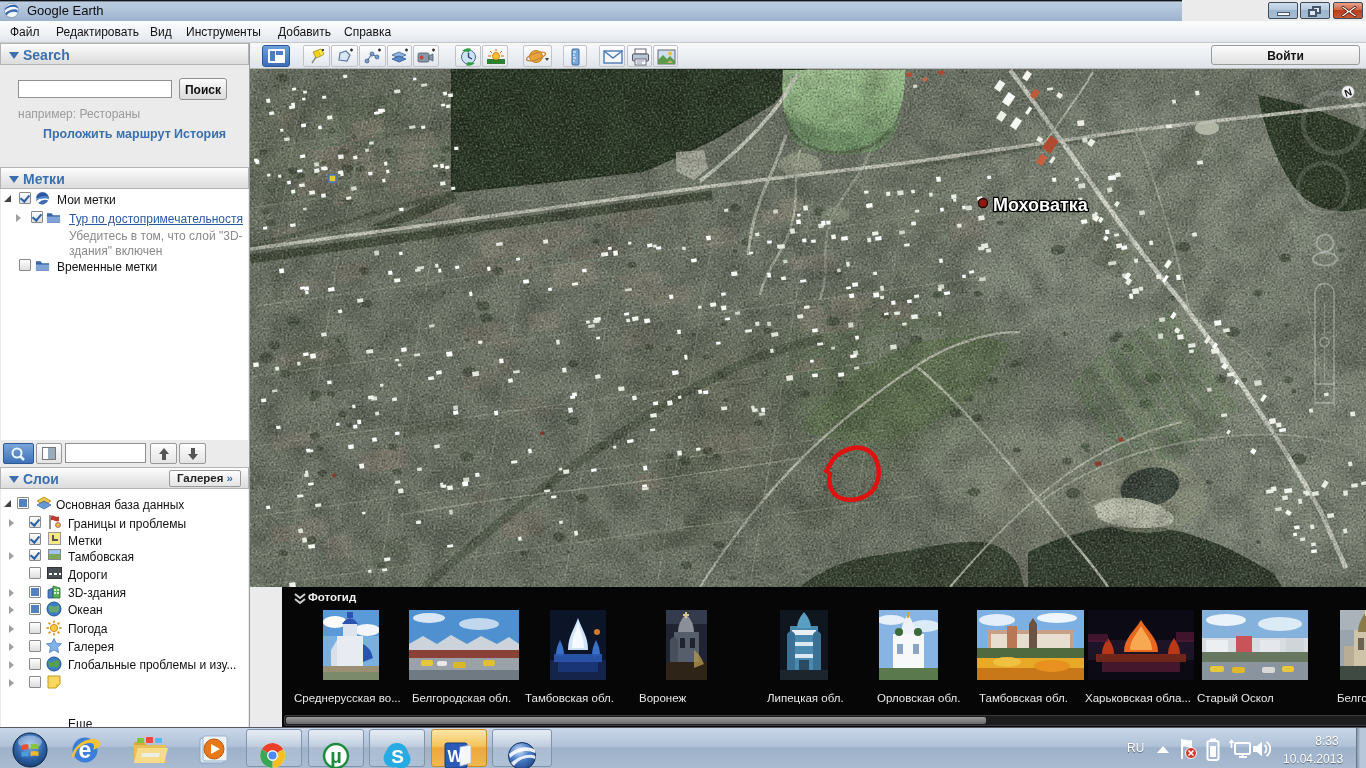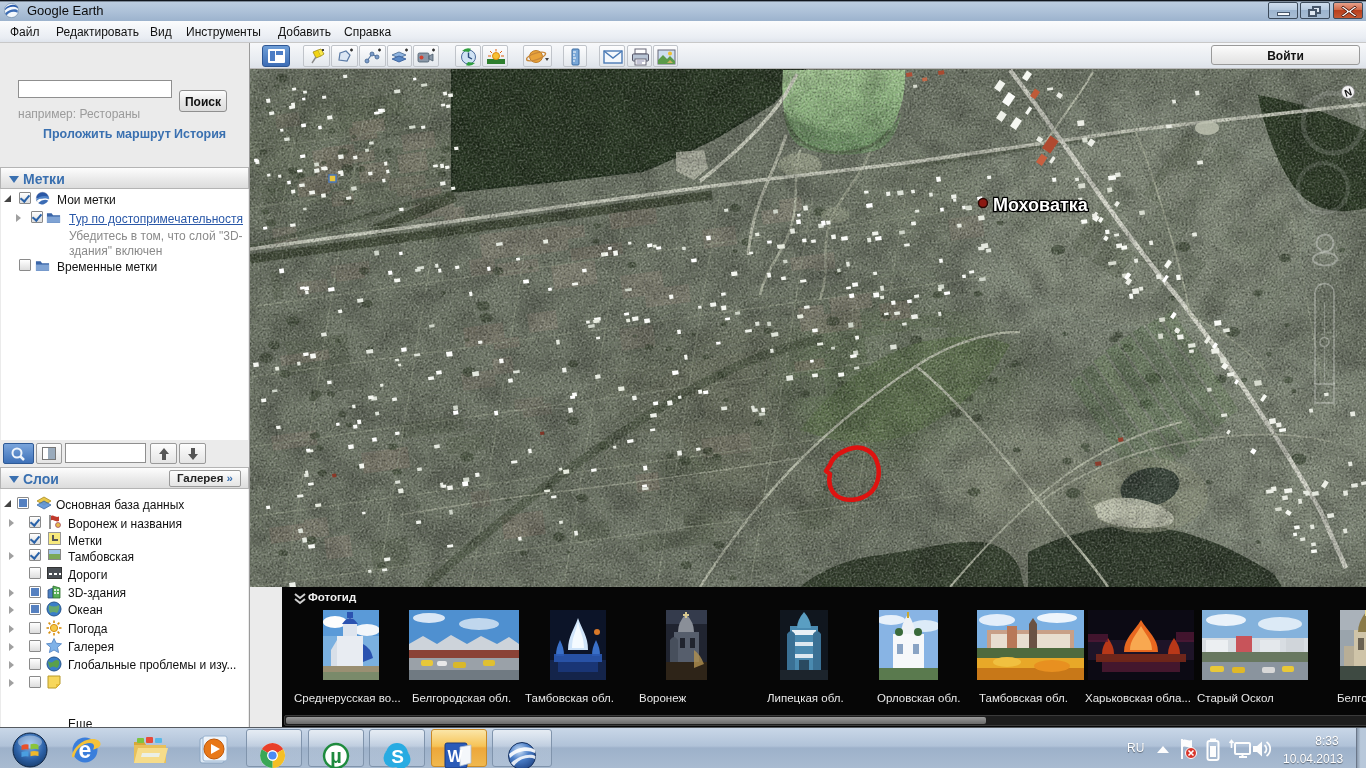--- a/index.html
+++ b/index.html
@@ -1,37 +1,37 @@
 <!DOCTYPE html>
 <html><head><meta charset="utf-8">
 <style>
 * { margin:0; padding:0; box-sizing:border-box; }
 html,body { width:1366px; height:768px; overflow:hidden; font-family:"Liberation Sans", sans-serif; }
 #root { position:absolute; left:0; top:0; width:1366px; height:768px; background:#ebebeb; }
 
-#titlebar { position:absolute; left:0; top:0; width:1366px; height:21px;
+#titlebar { position:absolute; left:0; top:0; width:1182px; height:21px;
   background:linear-gradient(#11161d 0%,#11161d 4%, #bccde0 9%, #adc1d8 55%, #9cb3cd 100%); }
 #titlebar .ticon { position:absolute; left:3px; top:2px; width:17px; height:17px; }
 #titlebar .ttext { position:absolute; left:27px; top:3px; font-size:13px; color:#0c0c0c; }
 .winbtn { position:absolute; top:2px; height:17px; border:1px solid #3c4a5a; border-radius:2px; }
 #btnmin { left:1268px; width:30px; background:linear-gradient(#cfdded 0%,#b6c9de 45%,#9db5cf 50%,#a8bdd4 100%); }
 #btnmax { left:1300px; width:30px; background:linear-gradient(#cfdded 0%,#b6c9de 45%,#9db5cf 50%,#a8bdd4 100%); }
 #btncls { left:1333px; width:30px; background:linear-gradient(#e9a18b 0%,#d06a4a 45%,#b93f1d 50%,#c55834 100%); }
 
 #menubar { position:absolute; left:0; top:21px; width:1366px; height:22px;
   background:linear-gradient(#fbfcfd,#e9edf3 80%,#dfe4ec); border-bottom:1px solid #c8c8c8; }
 #menubar span { position:absolute; top:4px; font-size:12px; color:#111; }
 
 #sidebar { position:absolute; left:0; top:43px; width:250px; height:684px; background:#ebebeb; border-right:1px solid #9a9a9a; }
 .phdr { position:absolute; left:0; width:249px; height:22px; background:linear-gradient(#fdfdfd,#e8e8e8 60%,#dcdcdc); border:1px solid #b4b4b4; }
 .phdr .tri { position:absolute; left:8px; top:8px; width:0; height:0; border-left:5px solid transparent; border-right:5px solid transparent; border-top:7px solid #3a70b0; }
 .phdr .ptitle { position:absolute; left:22px; top:3px; font-size:14px; font-weight:bold; color:#3a70b0; }
 .white { background:#fff; }
 #srch-input { position:absolute; left:18px; top:37px; width:154px; height:18px; background:#fff; border:1px solid #8f8f8f; }
-#btn-poisk { position:absolute; left:179px; top:35px; width:48px; height:22px; background:linear-gradient(#fdfdfd,#e9e9e9 50%,#dcdcdc); border:1px solid #8f8f8f; border-radius:3px; font-size:12px; font-weight:bold; text-align:center; padding-top:4px; color:#111;margin-top:12px; }
+#btn-poisk { position:absolute; left:179px; top:35px; width:48px; height:22px; background:linear-gradient(#fdfdfd,#e9e9e9 50%,#dcdcdc); border:1px solid #8f8f8f; border-radius:3px; font-size:12px; font-weight:bold; text-align:center; padding-top:4px; color:#111; }
 .gray-hint { position:absolute; left:18px; top:64px; font-size:12px; color:#9b9b9b; }
 .blue-link { position:absolute; font-size:12.5px; font-weight:bold; color:#3a70b0; }
 
 .trow { position:absolute; font-size:12px; color:#111; }
 .cb { position:absolute; width:12px; height:12px; background:linear-gradient(#fff,#ddd); border:1px solid #8a8a8a; border-radius:1px; }
 .cb.checked::after { content:""; position:absolute; left:2px; top:0px; width:4px; height:7px; border:solid #2a62a8; border-width:0 2px 2px 0; transform:rotate(40deg); }
 .cb.part { background:#fff; }
 .cb.part::after { content:""; position:absolute; left:1px; top:1px; width:8px; height:8px; background:#5580c0; }
 .arr-r { position:absolute; width:0; height:0; border-top:4px solid transparent; border-bottom:4px solid transparent; border-left:5px solid #a0a0a0; }
 .arr-d { position:absolute; width:0; height:0; border-left:7px solid transparent; border-bottom:7px solid #444; }
@@ -79,20 +79,24 @@
   <div id="menubar">
     <span style="left:10px">Файл</span>
     <span style="left:56px">Редактировать</span>
     <span style="left:150px">Вид</span>
     <span style="left:186px">Инструменты</span>
     <span style="left:278px">Добавить</span>
     <span style="left:344px">Справка</span>
   </div>
 
   <div id="sidebar">
+    <div class="phdr" style="top:0px">
+        <div class="tri"></div>
+        <div class="ptitle">Search</div>
+      </div>
     <input id="srch-input" style="">
     <div id="btn-poisk">Поиск</div>
     <div class="gray-hint">например: Рестораны</div>
     <div class="blue-link" style="left:43px; top:84px;">Проложить маршрут</div>
     <div class="blue-link" style="left:174px; top:84px;">История</div>
 
     <div class="phdr" style="top:124px">
         <div class="tri"></div>
         <div class="ptitle">Метки</div>
       </div>
@@ -159,21 +163,21 @@
         <path d="M8,5 L15,9 L8,13 L1,9 z" fill="#5a92d8" stroke="#2a5a98" stroke-width="0.8" opacity="0.9"></path>
       </svg>
     <div class="trow" style="left:56px;top:455px;">Основная база данных</div>
     <div class="arr-r" style="left:9px;top:476px;"></div>
     <div class="cb checked" style="left:29px;top:473px;"></div>
     <svg style="position:absolute;left:47px;top:471px" width="15" height="16" viewBox="0 0 15 16">
         <path d="M3,1 L3,15" stroke="#777" stroke-width="1.6"></path>
         <path d="M4,2 C7,0.5 8,4 12,2.5 L12,7 C8,8.5 7,5 4,6.5 z" fill="#c0392b"></path>
         <circle cx="11" cy="11" r="2.5" fill="#e8b84a" stroke="#946" stroke-width="0.7"></circle>
       </svg>
-    <div class="trow" style="left:68px;top:474px;">Воронеж и названия</div>
+    <div class="trow" style="left:68px;top:474px;">Границы и проблемы</div>
 
     <div class="cb checked" style="left:29px;top:490px;"></div>
     <div style="position:absolute;left:48px;top:489px;width:13px;height:13px;background:#f7e97c;border:1px solid #999;">
         <div style="position:absolute;left:3px;top:2px;width:6px;height:6px;border:2px solid #555;border-top:none;border-right:none;"></div>
       </div>
     <div class="trow" style="left:68px;top:491px;">Метки</div>
 
     <div class="arr-r" style="left:9px;top:509px;"></div>
     <div class="cb checked" style="left:29px;top:506px;"></div>
     <div style="position:absolute;left:48px;top:506px;width:13px;height:11px;background:linear-gradient(#9fc4e8 45%,#7ba858 45%);border:1px solid #888;"></div>

